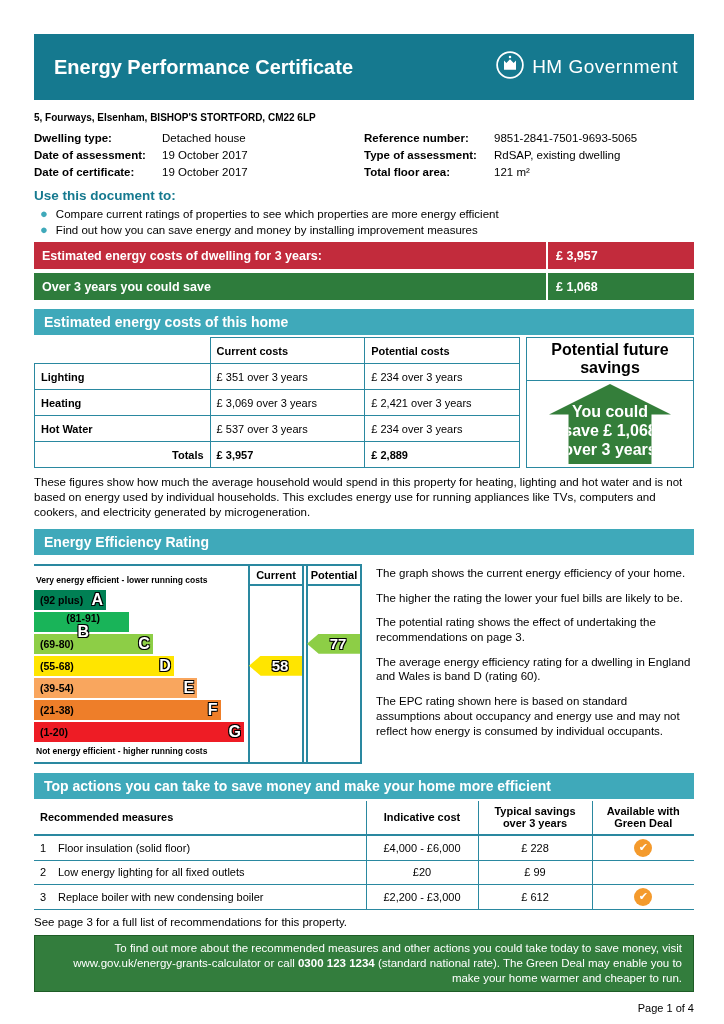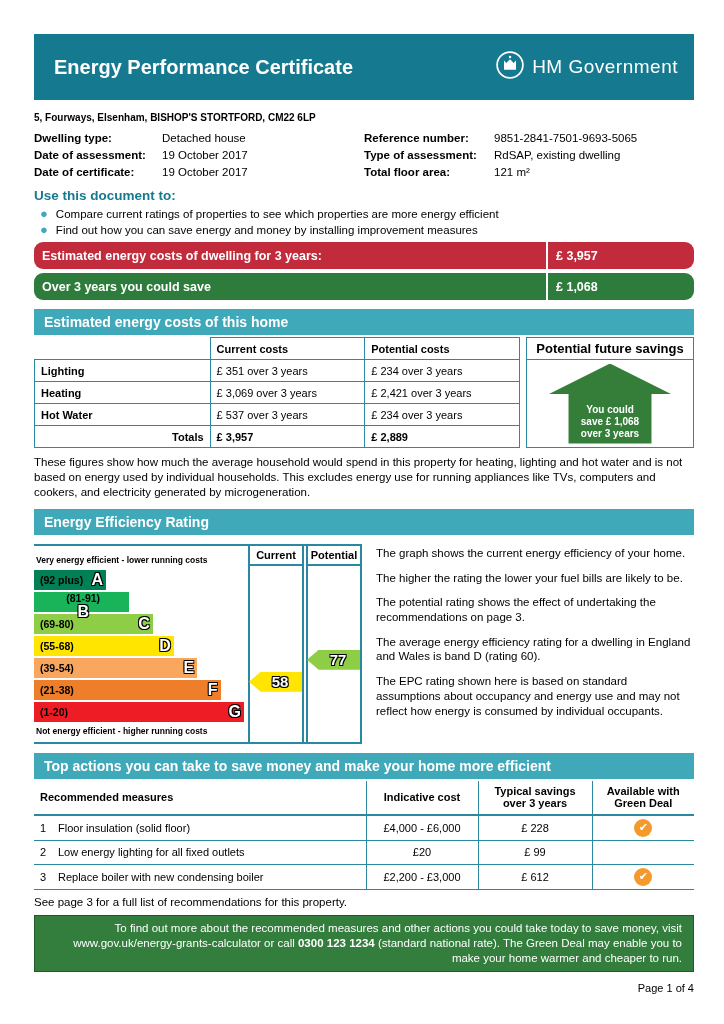--- a/index.html
+++ b/index.html
@@ -33,21 +33,21 @@
   .dlabel { font-weight: bold; width: 128px; flex-shrink: 0; }
   .col-right .dlabel { width: 130px; }
 
   .use-heading { color: var(--header-teal, #15798f); font-weight: bold; font-size: 13.5px; margin: 2px 0 3px 0; }
   .bullet-row { display: flex; font-size: 11.5px; line-height: 16px; }
   .bullet { color: var(--banner-teal, #3fa9ba); font-size: 13px; margin: 0 8px 0 6px; }
 
   
   .cost-banner {
     display: flex; align-items: stretch; height: 27px; margin-top: 4px;
-    color: #fff; font-weight: bold; font-size: 12.5px; border-radius: 9px;
+    color: #fff; font-weight: bold; font-size: 12.5px;
   }
   .cost-banner .lbl { flex: 1; display: flex; align-items: center; padding-left: 8px; }
   .cost-banner .val { width: 148px; border-left: 2px solid #fff; display: flex; align-items: center; padding-left: 8px; }
   .banner-red { background: var(--cost-red, #c22b3c); }
   .banner-green { background: var(--savings-green, #2e7c3c); }
 
   
   .section-banner {
     background: var(--banner-teal, #3fa9ba);
     color: #fff; font-weight: bold; font-size: 14px;
@@ -60,29 +60,29 @@
   table.costs th, table.costs td {
     border: 1.5px solid var(--border-teal, #2a88a0);
     padding: 3px 6px; height: 22px; text-align: left; vertical-align: middle;
   }
   table.costs th { font-weight: bold; }
   table.costs .blank { border-top: none; border-left: none; }
   table.costs .tot-lbl { text-align: right; font-weight: bold; }
   table.costs .tot-val { font-weight: bold; }
 
   .savings-panel { width: 168px; margin-left: 6px; border: 1.5px solid var(--border-teal, #2a88a0); display: flex; flex-direction: column; }
-  .savings-header { font-size: 13px; font-weight: bold; text-align: center; padding: 3px 2px; border-bottom: 1.5px solid var(--border-teal, #2a88a0); }
+  .savings-header { font-size: 16px; font-weight: bold; text-align: center; padding: 3px 2px; border-bottom: 1.5px solid var(--border-teal, #2a88a0); }
   .savings-body { flex: 1; display: flex; align-items: center; justify-content: center; padding: 3px; }
   .house {
     width: 122px; height: 80px;
     background: var(--house-green, #347e3a);
     clip-path: polygon(50% 0%, 100% 38%, 84% 38%, 84% 100%, 16% 100%, 16% 38%, 0% 38%);
     display: flex; flex-direction: column; justify-content: flex-end; align-items: center;
     padding-bottom: 4px;
-    color: #fff; font-weight: bold; font-size: 10px; line-height: 1.18; text-align: center;
+    color: #fff; font-weight: bold; font-size: 16px; line-height: 1.18; text-align: center;
   }
 
   .note { font-size: 11.5px; line-height: 1.3; margin-top: 7px; }
 
   
   .epc-flex { display: flex; margin-top: 9px; gap: 14px; }
   .epc-chart {
     position: relative; width: 328px; height: 200px; flex-shrink: 0;
     border-top: 2px solid var(--border-teal, #2a88a0);
     border-bottom: 2px solid var(--border-teal, #2a88a0);
@@ -99,21 +99,21 @@
     font-size: 16px; font-weight: bold; color: #fff; line-height: 1;
     text-shadow: -1px -1px 0 #000, 1px -1px 0 #000, -1px 1px 0 #000, 1px 1px 0 #000;
   }
   .epc-col { position: absolute; top: 0; bottom: 0; width: 56px; border-left: 2px solid var(--border-teal, #2a88a0); border-right: 2px solid var(--border-teal, #2a88a0); }
   .epc-col-current { left: 214px; }
   .epc-col-potential { left: 272px; }
   .epc-col-header { height: 20px; border-bottom: 2px solid var(--border-teal, #2a88a0); display: flex; align-items: center; justify-content: center; font-size: 11px; font-weight: bold; }
   .epc-arrow {
     position: absolute; width: 53px; height: 20px;
     clip-path: polygon(0 50%, 22% 0, 100% 0, 100% 100%, 22% 100%);
-    display: flex; align-items: center; justify-content: center; padding-left: 9px; margin-top: 36px;
+    display: flex; align-items: center; justify-content: center; padding-left: 9px;
   }
   .arrow-num {
     font-size: 15px; font-weight: bold; color: #fff;
     text-shadow: -1px -1px 0 #000, 1px -1px 0 #000, -1px 1px 0 #000, 1px 1px 0 #000;
   }
   .epc-text { font-size: 11.5px; line-height: 1.28; display: flex; flex-direction: column; gap: 10px; padding-top: 2px; }
 
   
   table.actions { border-collapse: collapse; width: 660px; font-size: 11px; margin-top: 2px; }
   table.actions th, table.actions td {

